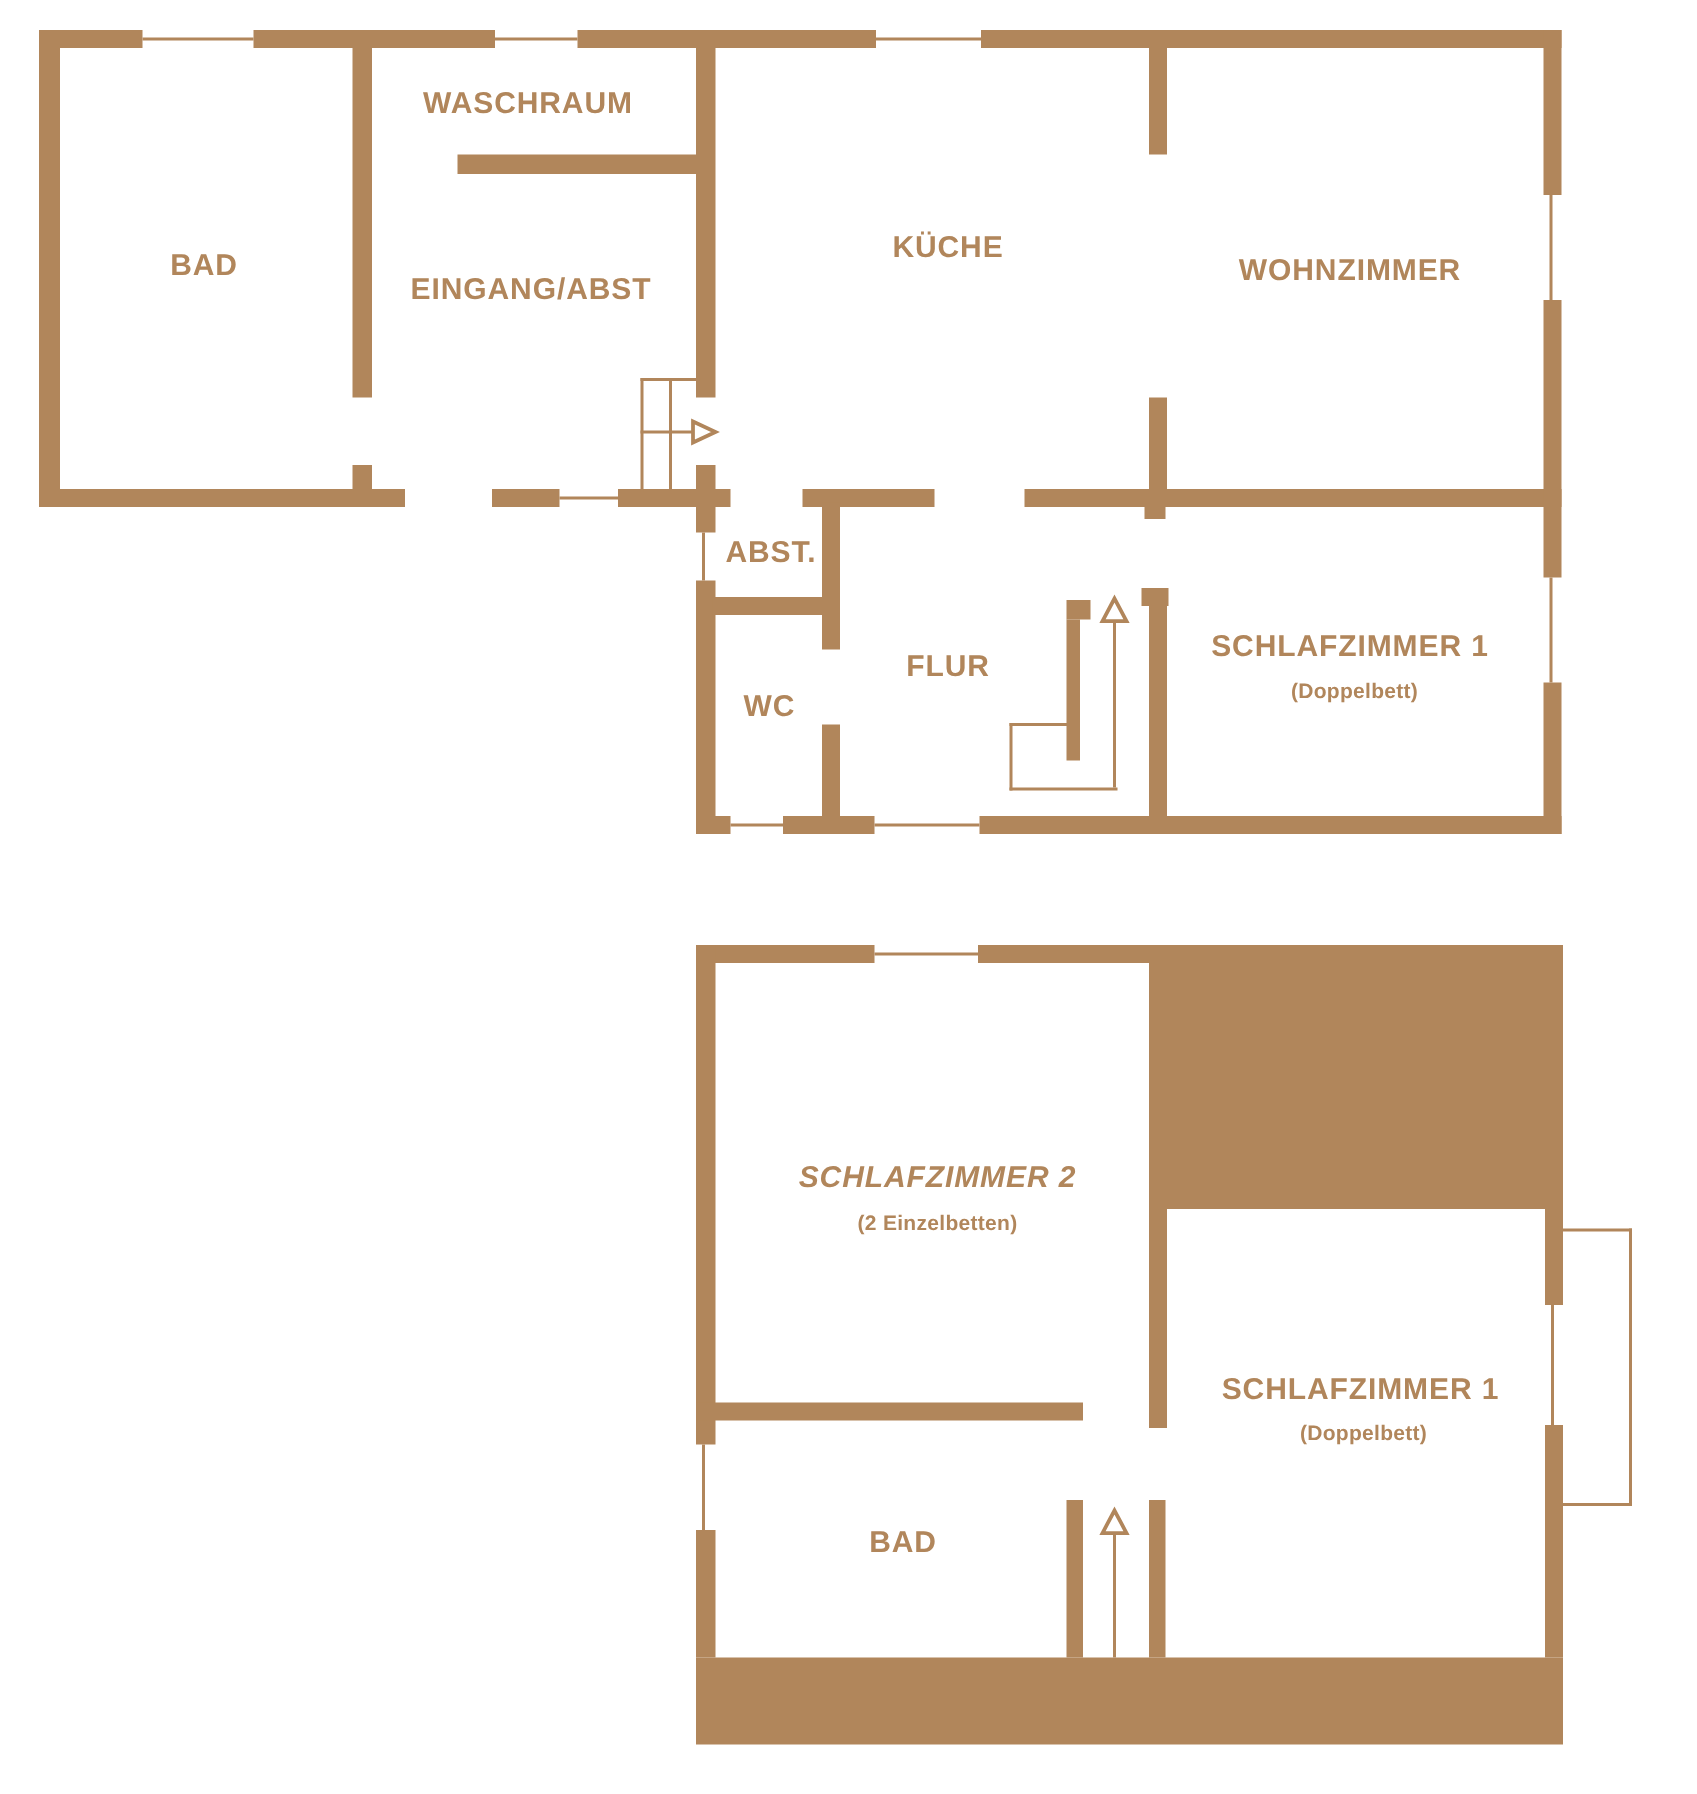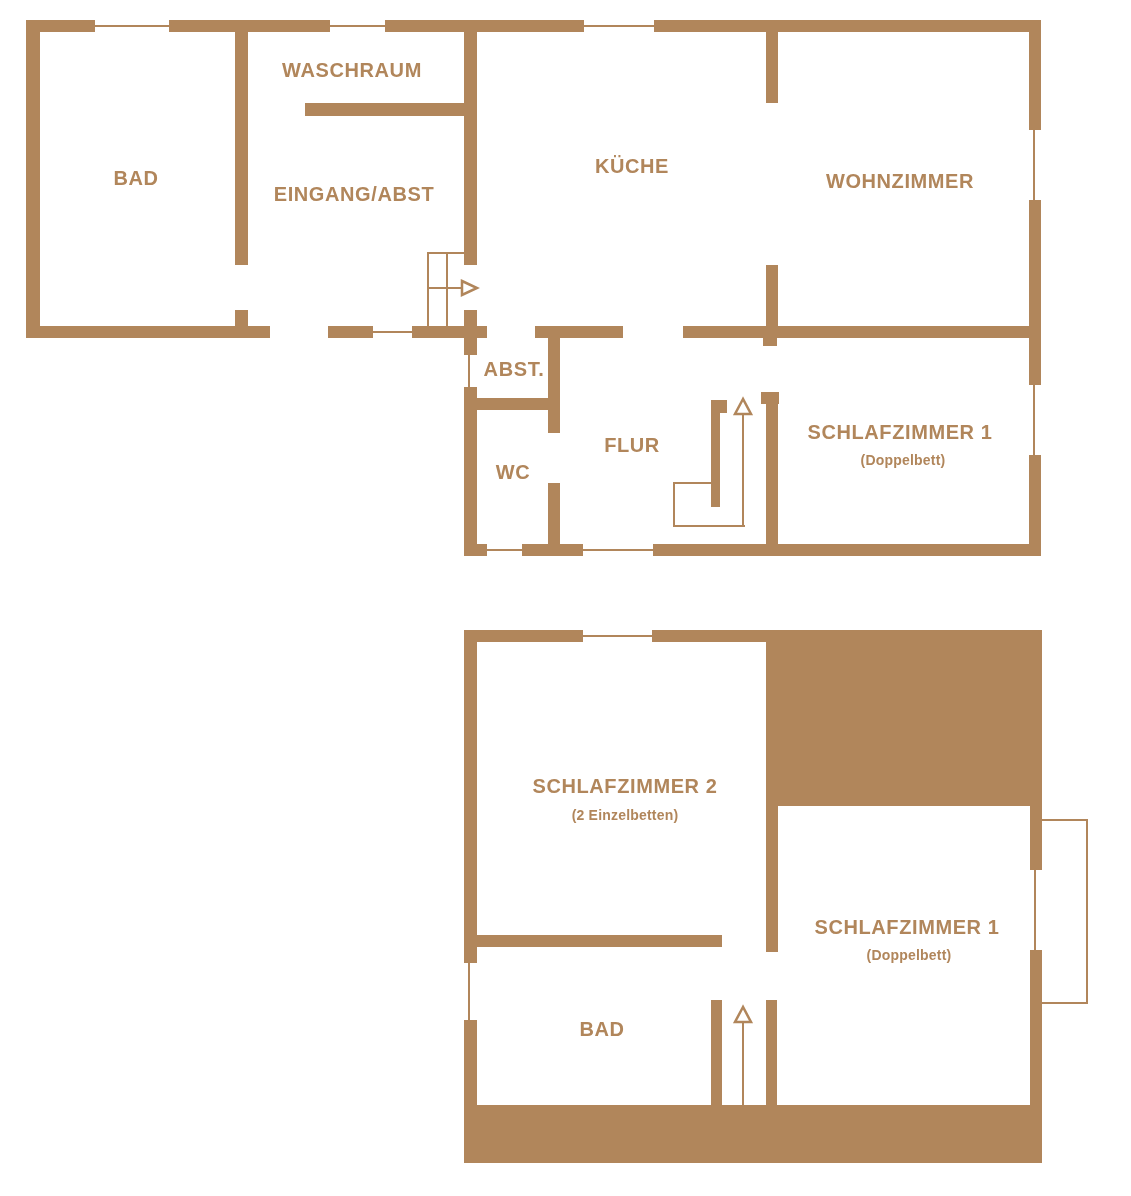--- a/index.html
+++ b/index.html
@@ -139,21 +139,21 @@
     <div class="w" style="left:1030px;top:950px;width:12px;height:155px;"></div>
 
     <div class="w" style="left:464px;top:1105px;width:578px;height:58px;"></div>
 
     <div class="ln" style="left:1042px;top:819px;width:46px;height:2px;"></div>
     <div class="ln" style="left:1086px;top:819px;width:2px;height:185px;"></div>
     <div class="ln" style="left:1042px;top:1002px;width:46px;height:2px;"></div>
 
     <div class="ln" style="left:742px;top:1022px;width:2px;height:83px;"></div>
 
-    <div class="lbl" style="left:625px;top:786px;">SCHLAFZIMMER 2</div>
+    <div class="lbl" style="left:625px;top:786px;font-style:italic;">SCHLAFZIMMER 2</div>
     <div class="lbl sub" style="left:625px;top:815px;">(2 Einzelbetten)</div>
     <div class="lbl" style="left:907px;top:927px;">SCHLAFZIMMER 1</div>
     <div class="lbl sub" style="left:909px;top:955px;">(Doppelbett)</div>
     <div class="lbl" style="left:602px;top:1029px;">BAD</div>
   </div>
 
   <svg class="arrows" width="1131" height="1196" viewBox="0 0 1131 1196">
     <polygon points="462,281 477,288 462,295" fill="#ffffff" stroke="#B1865B" stroke-width="2.5"></polygon>
     <polygon points="743,399 735,414 751,414" fill="#ffffff" stroke="#B1865B" stroke-width="2.5"></polygon>
     <polygon points="743,1007 735,1022 751,1022" fill="#ffffff" stroke="#B1865B" stroke-width="2.5"></polygon>

